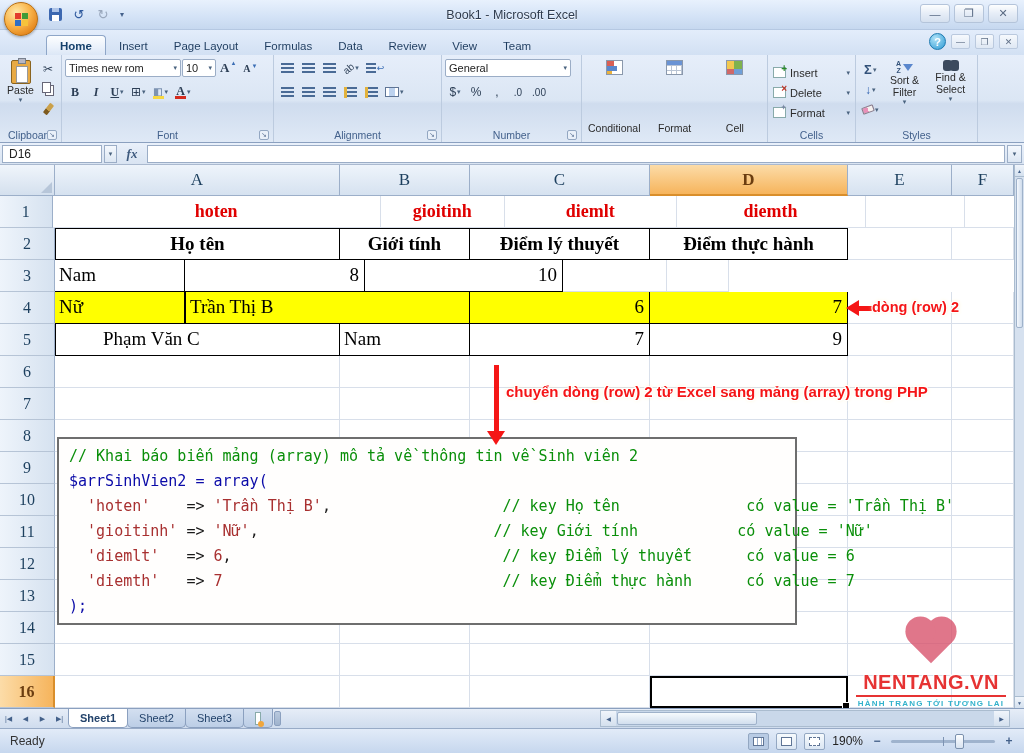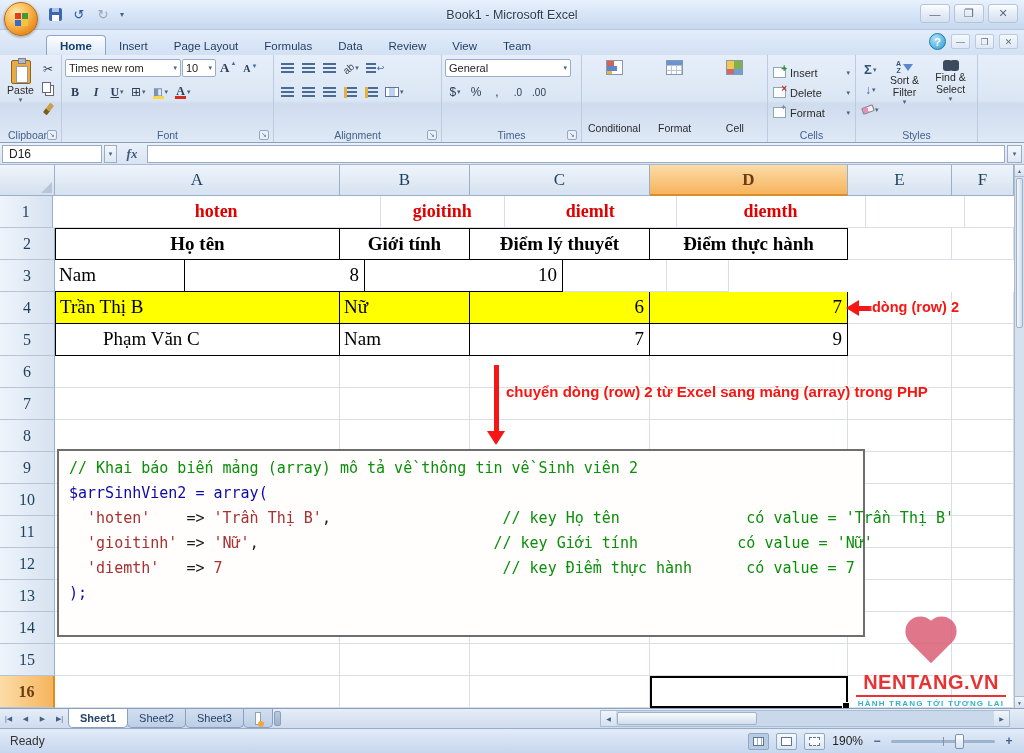--- a/index.html
+++ b/index.html
@@ -190,21 +190,21 @@
 
   .vscroll { position:absolute; right:0; top:0; width:10px; height:543px; background:#d6e1ef; border-left:1px solid #aabccf; display:flex; flex-direction:column; }
   .vsbtn { height:12px; font-size:5px; color:#44618a; display:flex; align-items:center; justify-content:center; background:linear-gradient(#f0f5fb,#d4e0ee); border-bottom:1px solid #aabccf; }
   .vsbtn.bottom { margin-top:auto; border-top:1px solid #aabccf; border-bottom:none; }
   .vthumb { height:150px; background:linear-gradient(90deg,#f4f8fd,#cfdcec); border:1px solid #9fb2ca; border-radius:2px; margin:1px; }
 
   .selbox { position:absolute; left:650px; top:511px; width:198px; height:32px; border:2px solid #000; }
   .selbox::after { content:""; position:absolute; right:-4px; bottom:-4px; width:6px; height:6px; background:#000; border:1px solid #fff; }
 
   
-  .codebox { position:absolute; left:57px; top:284px; width:808px; height:188px; background:#fffefd;
+  .codebox { position:absolute; left:57px; top:272px; width:740px; height:188px; background:#fffefd;
     border:2px solid #6e6e6e; padding:5px 10px; }
   .code-line { white-space:pre; font-family:"DejaVu Sans Mono","Liberation Mono",monospace; font-size:15px; line-height:25px; }
   .seg-cm { color:#0a8f0a; }
   .seg-kw { color:#0b0ba8; }
   .seg-st { color:#a83030; }
   .seg-nu { color:#a83030; }
   .seg-pl { color:#1a1a1a; }
 
   
   .ann-label { position:absolute; font-weight:bold; font-size:15px; color:#f51616; white-space:nowrap;
@@ -459,21 +459,21 @@
             </span>
           <span class="sbtn">
               <span style="font-size:10px">.0</span>
             </span>
           <span class="sbtn">
               <span style="font-size:10px">.00</span>
             </span>
         </div>
       </div>
       <div class="glabel">
-          <span>Times</span>
+          <span>Number</span>
           <span class="launcher">↘</span>
         </div>
     </div>
 
     <div class="group g-styles">
       <div class="gbody">
         <div class="bigbtn stybtn">
           <span class="ic-cond"></span>
           <span>Conditional</span>
           <span>Formatting</span>
@@ -603,22 +603,22 @@
         <div class="grow">
           <div class="rowh">3</div>
           <div class="cell txt b" style="width: 130px;">Nam</div>
           <div class="cell num b" style="width: 180px;">8</div>
           <div class="cell num b" style="width: 198px;">10</div>
           <div class="cell" style="width: 104px;"></div>
           <div class="cell" style="width: 62px;"></div>
         </div>
         <div class="grow">
           <div class="rowh">4</div>
+          <div class="cell txt b hl" style="width: 130px;">Nữ</div>
           <div class="cell txt b bl hl" style="width: 285px;">Trần Thị B</div>
-          <div class="cell txt b hl" style="width: 130px;">Nữ</div>
           <div class="cell num b hl" style="width: 180px;">6</div>
           <div class="cell num b hl" style="width: 198px;">7</div>
           <div class="cell" style="width: 104px;"></div>
           <div class="cell" style="width: 62px;"></div>
         </div>
         <div class="grow">
           <div class="rowh">5</div>
           <div class="cell txt b bl" style="width: 285px; padding-left: 47px;">Phạm Văn C</div>
           <div class="cell txt b" style="width: 130px;">Nam</div>
           <div class="cell num b" style="width: 180px;">7</div>
@@ -734,20 +734,21 @@
     </div>
 
     <div class="selbox"></div>
 
     <div class="codebox">
         <div id="code-lines">
           <div class="code-line"><span class="seg-cm">// Khai báo biến mảng (array) mô tả về thông tin về Sinh viên 2</span></div>
           <div class="code-line"><span class="seg-kw">$arrSinhVien2 = array(</span></div>
           <div class="code-line"><span class="seg-pl">  </span><span class="seg-st">'hoten'</span><span class="seg-pl">    =&gt; </span><span class="seg-st">'Trần Thị B'</span><span class="seg-pl">,</span><span class="seg-cm">                   // key Họ tên              có value = 'Trần Thị B'</span></div>
           <div class="code-line"><span class="seg-pl">  </span><span class="seg-st">'gioitinh'</span><span class="seg-pl"> =&gt; </span><span class="seg-st">'Nữ'</span><span class="seg-pl">,</span><span class="seg-cm">                          // key Giới tính           có value = 'Nữ'</span></div>
+          <div class="code-line"><span class="seg-pl">  </span><span class="seg-st">'diemlt'</span><span class="seg-pl">   =&gt; </span><span class="seg-nu">6</span><span class="seg-pl">,</span><span class="seg-cm">                              // key Điểm lý thuyết      có value = 6</span></div>
           <div class="code-line"><span class="seg-pl">  </span><span class="seg-st">'diemth'</span><span class="seg-pl">   =&gt; </span><span class="seg-nu">7</span><span class="seg-cm">                               // key Điểm thực hành      có value = 7</span></div>
           <div class="code-line"><span class="seg-kw">);</span></div>
         </div>
       </div>
 
     <div class="arrow-left-head"></div>
     <div class="arrow-left-shaft"></div>
     <div class="ann-label ann-row-label">dòng (row) 2</div>
 
     <div class="arrow-down-shaft"></div>

